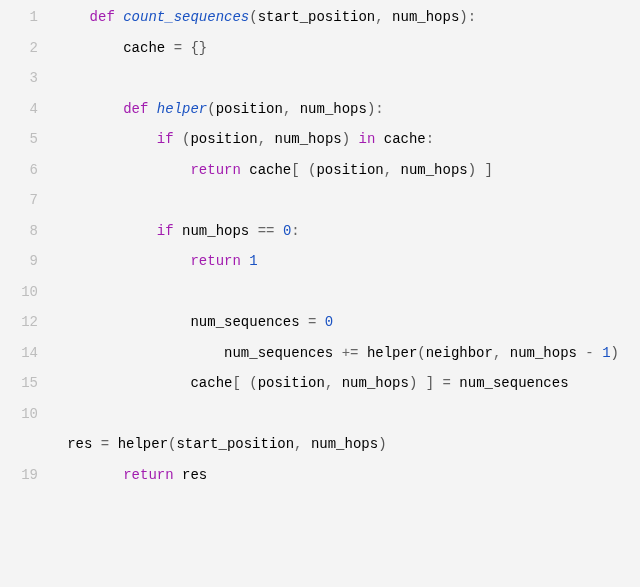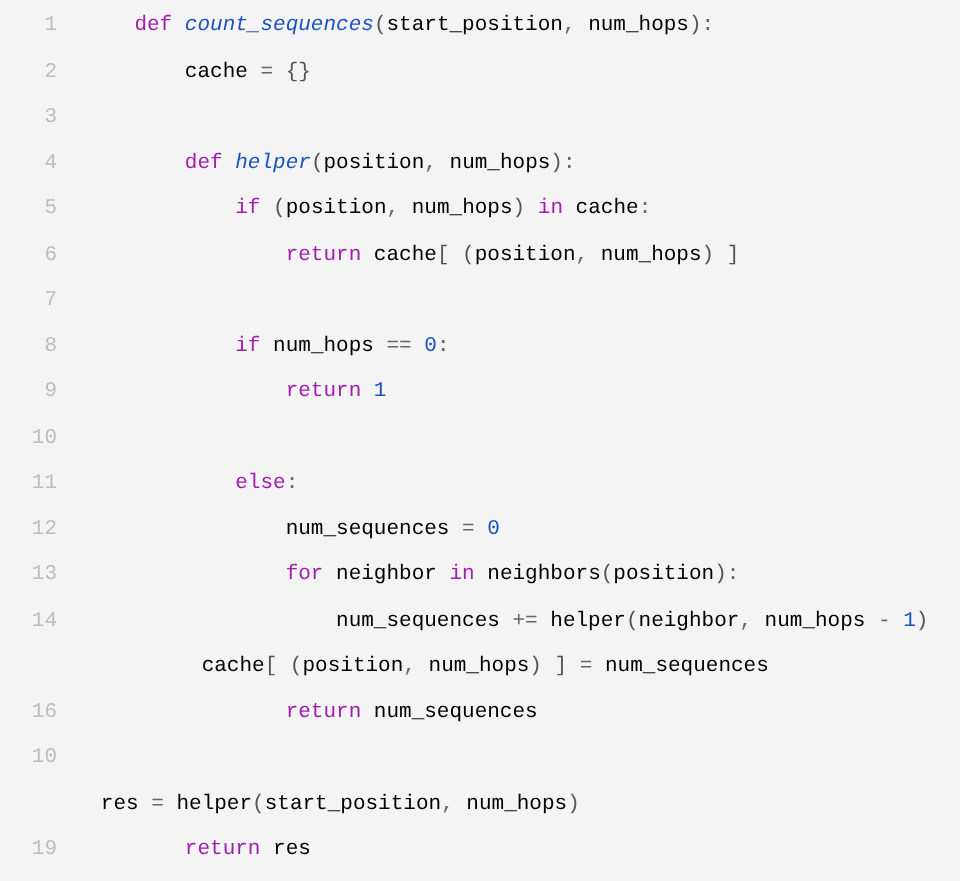--- a/index.html
+++ b/index.html
@@ -47,22 +47,19 @@
     <div class="line"><span class="gutter">1</span><span class="code">    <span class="tok-kw">def </span><span class="tok-def">count_sequences</span><span class="tok-br">(</span><span class="tok-id">start_position</span><span class="tok-op">, </span><span class="tok-id">num_hops</span><span class="tok-br">)</span><span class="tok-op">:</span></span></div>
     <div class="line"><span class="gutter">2</span><span class="code">        <span class="tok-id">cache </span><span class="tok-op">= </span><span class="tok-br">{}</span></span></div>
     <div class="line"><span class="gutter">3</span><span class="code"></span></div>
     <div class="line"><span class="gutter">4</span><span class="code">        <span class="tok-kw">def </span><span class="tok-def">helper</span><span class="tok-br">(</span><span class="tok-id">position</span><span class="tok-op">, </span><span class="tok-id">num_hops</span><span class="tok-br">)</span><span class="tok-op">:</span></span></div>
     <div class="line"><span class="gutter">5</span><span class="code">            <span class="tok-kw2">if </span><span class="tok-br">(</span><span class="tok-id">position</span><span class="tok-op">, </span><span class="tok-id">num_hops</span><span class="tok-br">) </span><span class="tok-kw">in </span><span class="tok-id">cache</span><span class="tok-op">:</span></span></div>
     <div class="line"><span class="gutter">6</span><span class="code">                <span class="tok-kw2">return </span><span class="tok-id">cache</span><span class="tok-br">[ (</span><span class="tok-id">position</span><span class="tok-op">, </span><span class="tok-id">num_hops</span><span class="tok-br">) ]</span></span></div>
     <div class="line"><span class="gutter">7</span><span class="code"></span></div>
     <div class="line"><span class="gutter">8</span><span class="code">            <span class="tok-kw2">if </span><span class="tok-id">num_hops </span><span class="tok-op">== </span><span class="tok-num">0</span><span class="tok-op">:</span></span></div>
     <div class="line"><span class="gutter">9</span><span class="code">                <span class="tok-kw2">return </span><span class="tok-num">1</span></span></div>
     <div class="line"><span class="gutter">10</span><span class="code"></span></div>
-    <div class="line"><span class="gutter">11</span><span class="code">            <span class="tok-kw2">else</span><span class="tok-op">:</span></span></div>
     <div class="line"><span class="gutter">12</span><span class="code">                <span class="tok-id">num_sequences </span><span class="tok-op">= </span><span class="tok-num">0</span></span></div>
-    <div class="line"><span class="gutter">13</span><span class="code">                <span class="tok-kw2">for </span><span class="tok-id">neighbor </span><span class="tok-kw">in </span><span class="tok-id">neighbors</span><span class="tok-br">(</span><span class="tok-id">position</span><span class="tok-br">)</span><span class="tok-op">:</span></span></div>
     <div class="line"><span class="gutter">14</span><span class="code">                    <span class="tok-id">num_sequences </span><span class="tok-op">+= </span><span class="tok-id">helper</span><span class="tok-br">(</span><span class="tok-id">neighbor</span><span class="tok-op">, </span><span class="tok-id">num_hops </span><span class="tok-op">- </span><span class="tok-num">1</span><span class="tok-br">)</span></span></div>
-    <div class="line"><span class="code">                <span class="tok-id">cache</span><span class="tok-br">[ (</span><span class="tok-id">position</span><span class="tok-op">, </span><span class="tok-id">num_hops</span><span class="tok-br">) ] </span><span class="tok-op">= </span><span class="tok-id">num_sequences</span></span></div>
-    <div class="line"><span class="gutter">16</span><span class="code">                <span class="tok-kw2">return </span><span class="tok-id">num_sequences</span></span></div>
+    <div class="line"><span class="gutter">15</span><span class="code">                <span class="tok-id">cache</span><span class="tok-br">[ (</span><span class="tok-id">position</span><span class="tok-op">, </span><span class="tok-id">num_hops</span><span class="tok-br">) ] </span><span class="tok-op">= </span><span class="tok-id">num_sequences</span></span></div>
     <div class="line"><span class="gutter">10</span><span class="code"></span></div>
     <div class="line"><span class="code">        <span class="tok-id">res </span><span class="tok-op">= </span><span class="tok-id">helper</span><span class="tok-br">(</span><span class="tok-id">start_position</span><span class="tok-op">, </span><span class="tok-id">num_hops</span><span class="tok-br">)</span></span></div>
     <div class="line"><span class="gutter">19</span><span class="code">        <span class="tok-kw2">return </span><span class="tok-id">res</span></span></div>
   </div>
 
 </body></html>

